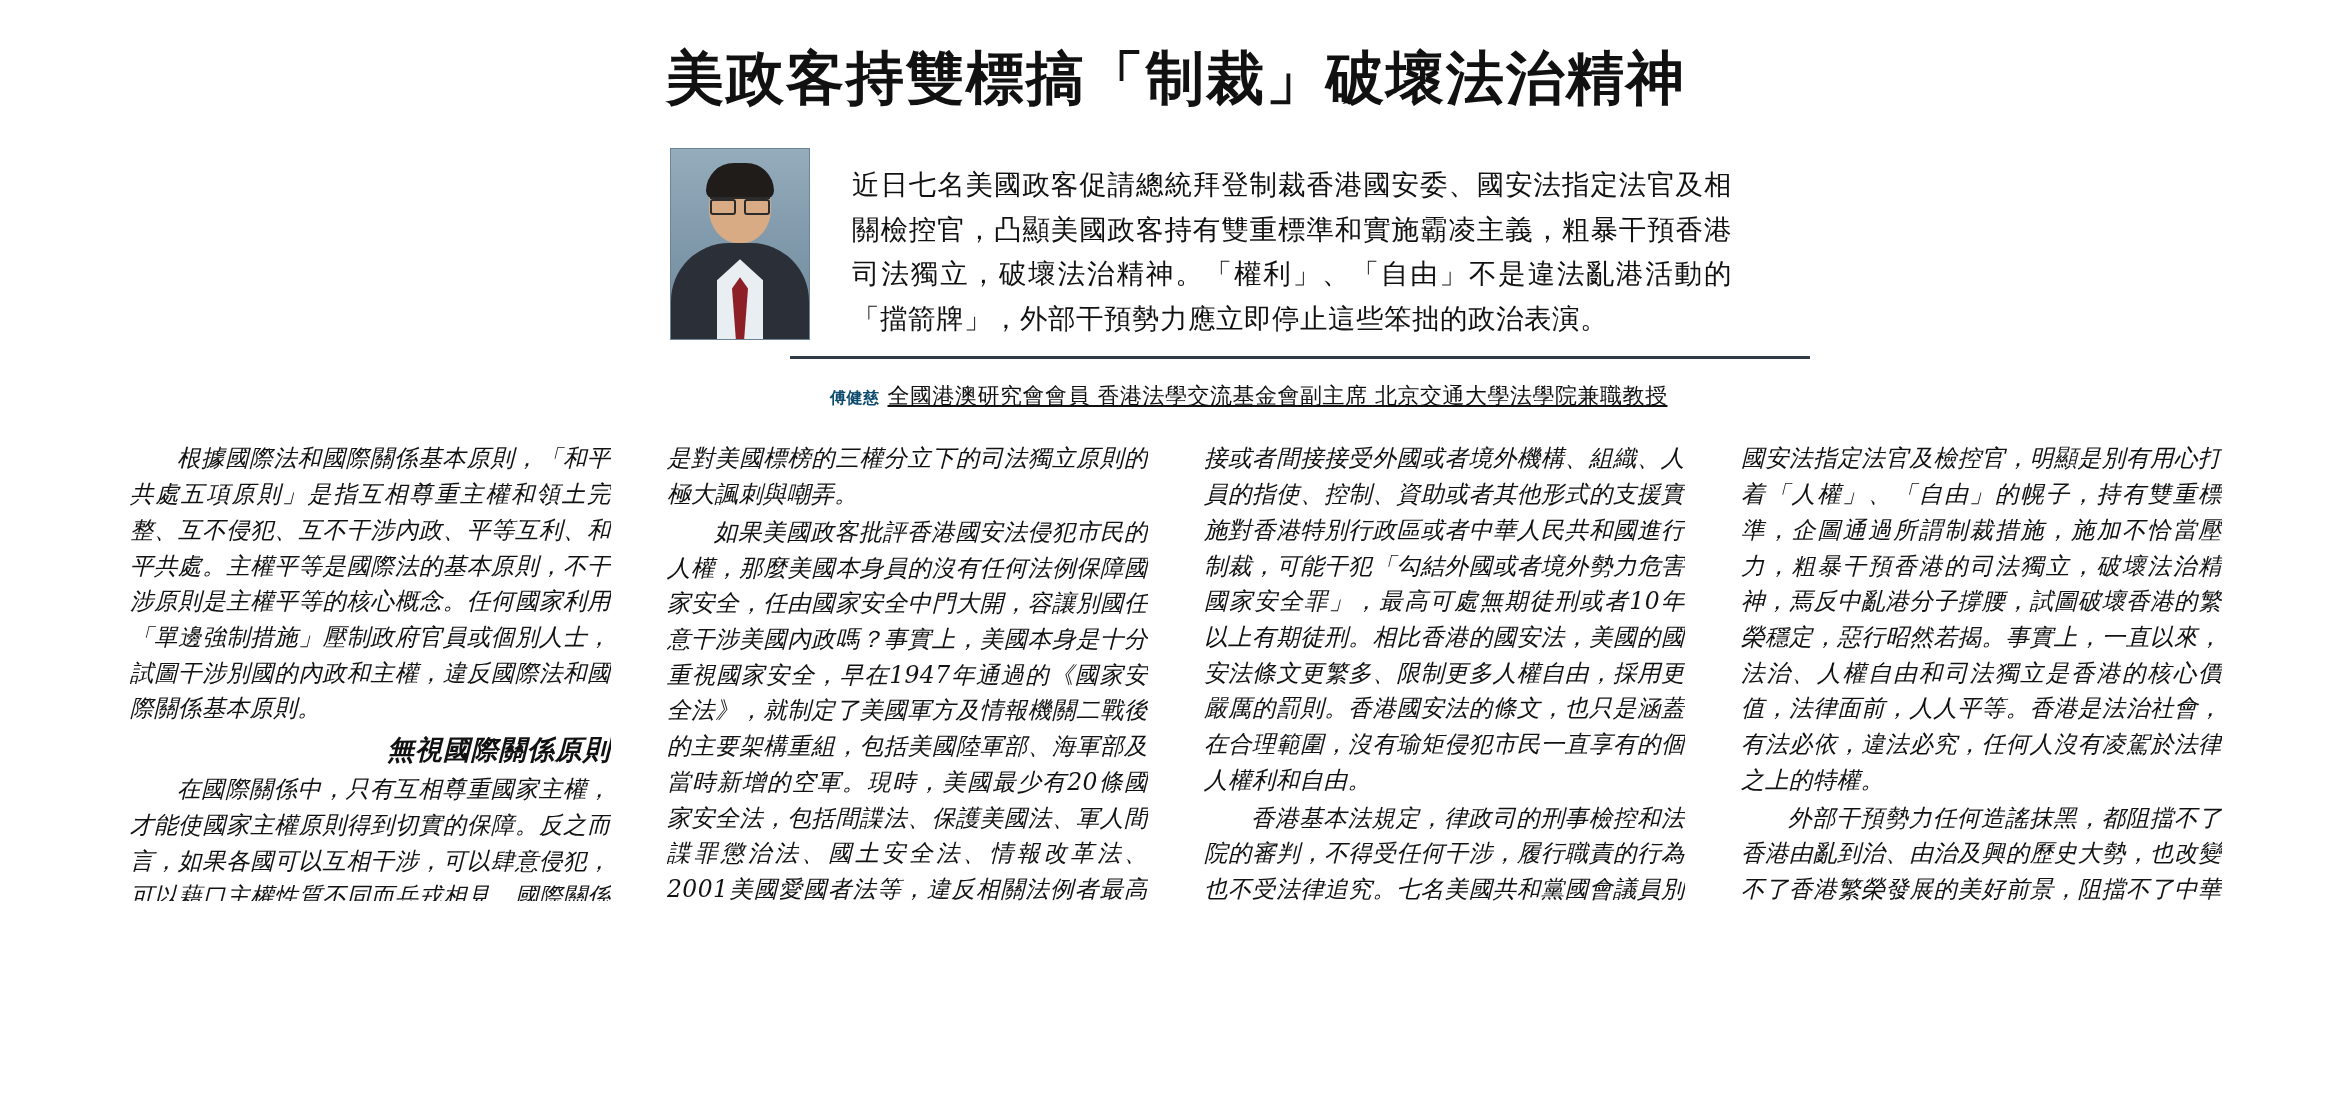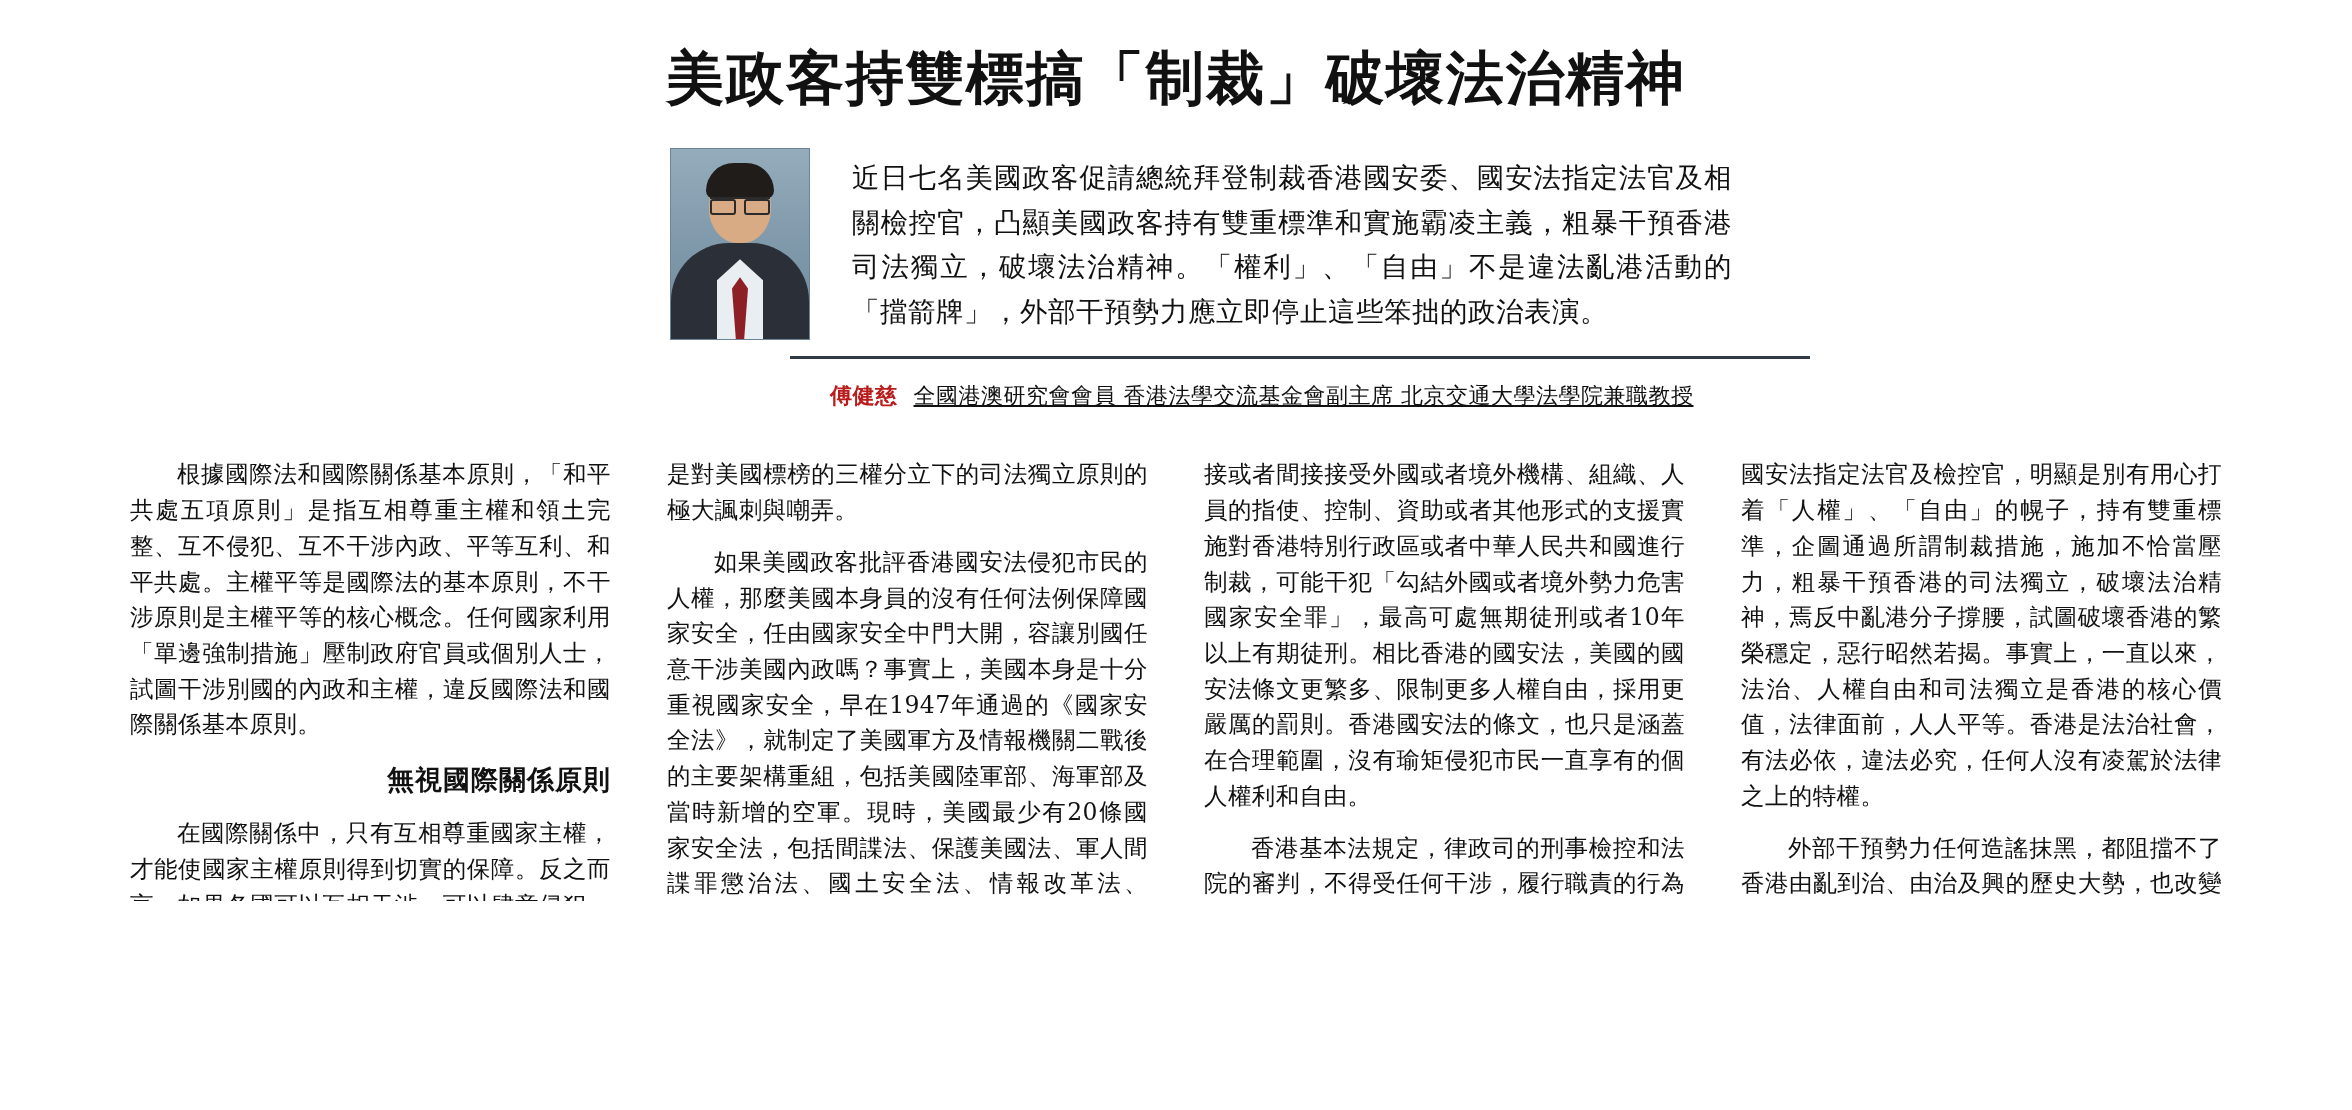--- a/index.html
+++ b/index.html
@@ -29,21 +29,21 @@
     font-size: 58px;
     line-height: 1.08;
     letter-spacing: 2px;
     color: #111111;
     padding-top: 8px;
     white-space: nowrap;
   }
   
   .lead-wrap {
     display: flex;
-    align-items: center;
+    align-items: flex-end;
     margin: 34px 0 0 0;
     padding-left: 540px;
   }
   .portrait {
     width: 138px;
     height: 190px;
     flex: 0 0 138px;
     background: #7d96a8;
     position: relative;
     overflow: hidden;
@@ -147,24 +147,24 @@
     background: #2f3a45;
   }
   .byline {
     margin-top: 22px;
     padding-left: 700px;
     font-size: 22px;
     letter-spacing: 0.5px;
     white-space: nowrap;
   }
   .byline .author {
-    color: #b91c1c;
+    color: #0c4a6e;
     font-weight: 700;
-    font-size: 22px;
-    margin-right: 16px;
+    font-size: 16px;
+    margin-right: 8px;
   }
   .byline .affil {
     color: #111111;
     text-decoration: underline;
   }
   
   .columns {
     display: flex;
     margin-top: 30px;
     gap: 56px;
@@ -172,22 +172,23 @@
   }
   .col {
     flex: 1 1 0;
     font-size: 23.5px;
     line-height: 1.52;
     letter-spacing: 0.4px;
     text-align: justify;
     overflow: hidden;
   }
   .col p {
-    margin: 16px 0 2px 0;
+    margin: 0 0 2px 0;
     text-indent: 2em;
+    font-style: italic;
   }
   .col p.noindent { text-indent: 0; }
   .subhead {
     text-align: right;
     font-weight: 700;
     font-size: 27px;
     letter-spacing: 1px;
     margin: 16px 0 12px 0;
     text-indent: 0;
   }

